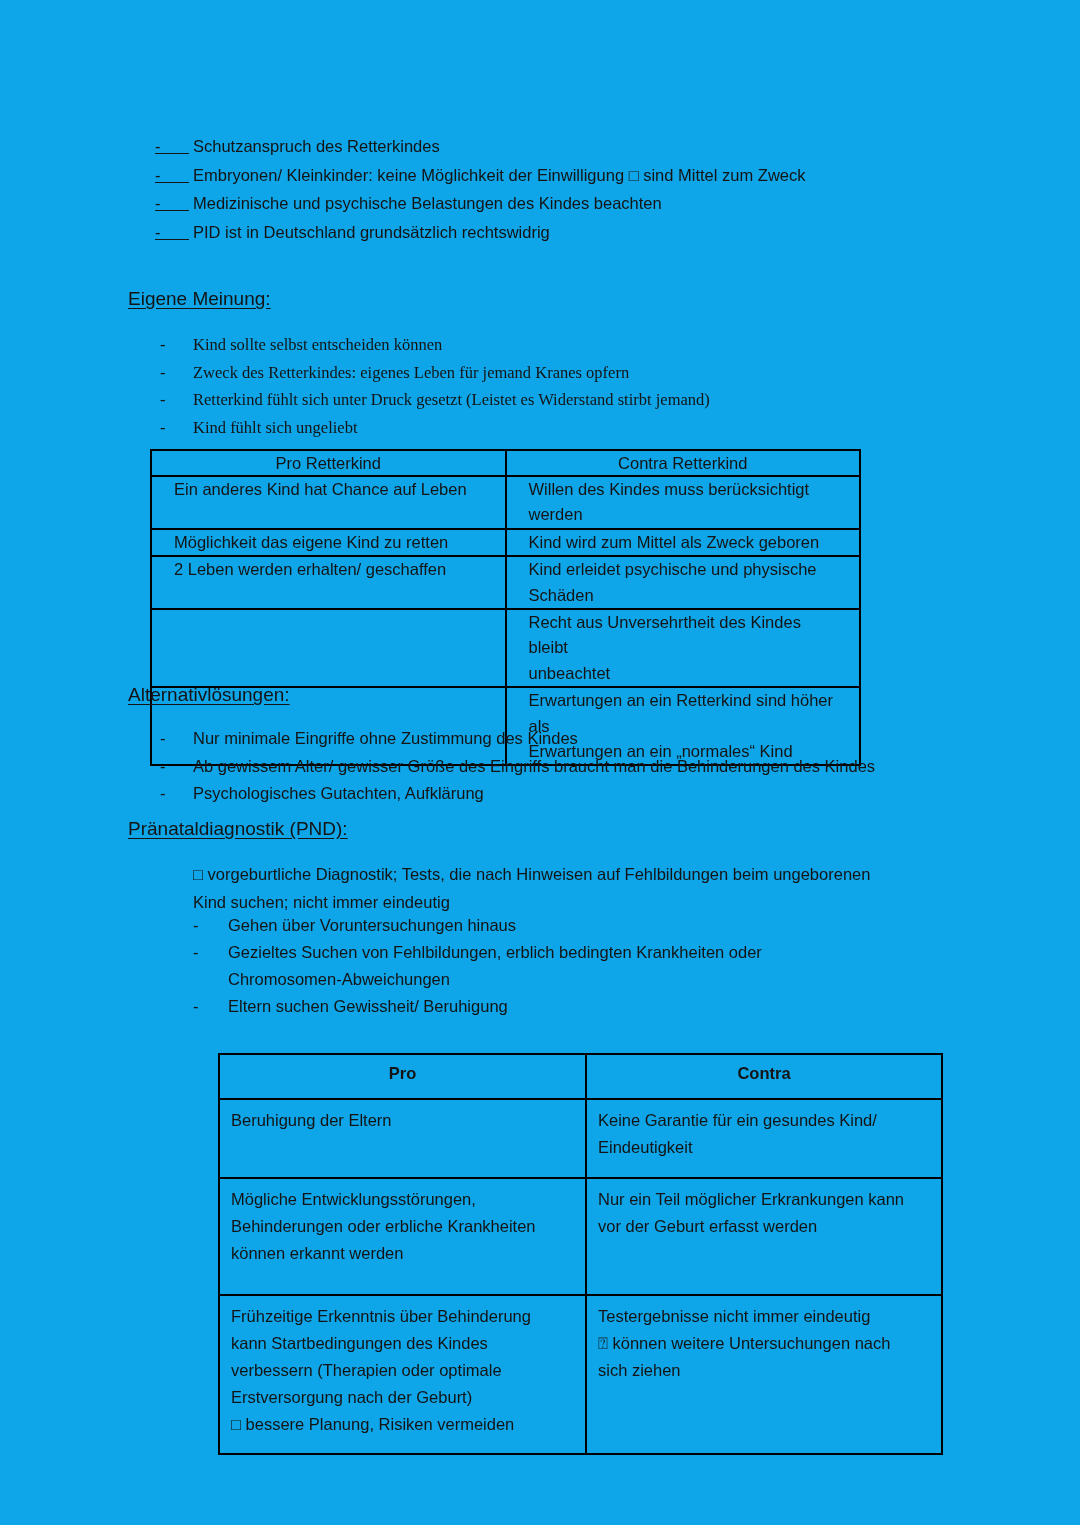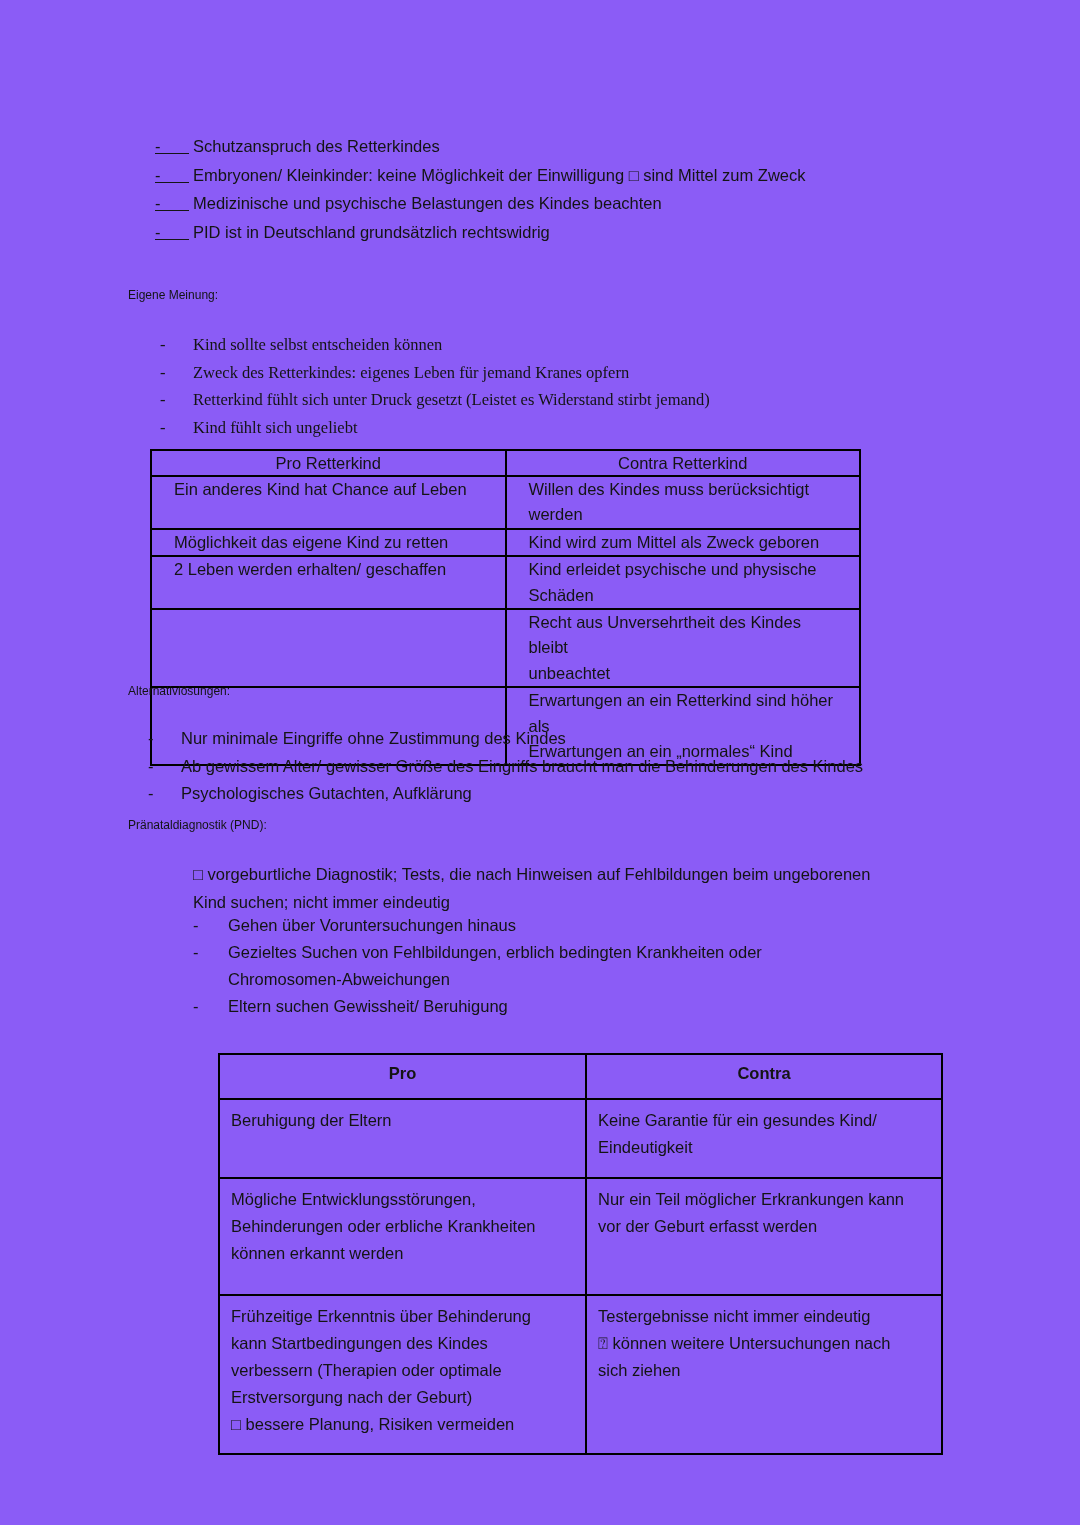--- a/index.html
+++ b/index.html
@@ -1,19 +1,19 @@
 <!DOCTYPE html>
 <html><head>
 <meta charset="utf-8">
 <style>
   html,body { margin:0; padding:0; background:#ffffff; }
   .page {
     position:relative;
     width:1080px; height:1525px;
-    background:#8b5cf6;
+    background:#0ea5e9;
     font-family:"Liberation Sans","DejaVu Sans",sans-serif;
     font-size:16.5px;
     color:#141414;
     overflow:hidden;
   }
   ul { list-style:none; margin:0; padding:0; }
   li { position:relative; }
 
   
   .list-top { position:absolute; left:155px; top:132px; width:830px; line-height:28.5px; }
@@ -22,29 +22,30 @@
     content:"-";
     position:absolute; left:0; top:0;
     width:34px; height:21px;
     border-bottom:1.7px solid #151515;
   }
 
   
   .list-plain li::before { content:"-"; position:absolute; left:0; top:0; }
   .list-opinion { position:absolute; left:160px; top:331px; width:800px; line-height:27.5px;font-family:Liberation Serif, serif; }
   .list-opinion li { padding-left:33px; }
-  .list-alt { position:absolute; left:148px; top:725px; width:820px; line-height:27.5px; }
+  .list-alt { position:absolute; left:160px; top:725px; width:820px; line-height:27.5px; }
   .list-alt li { padding-left:33px; }
   .list-pnd { position:absolute; left:193px; top:912px; width:780px; line-height:27px; }
   .list-pnd li { padding-left:35px; }
 
   .heading {
     position:absolute; left:128px;
+    text-decoration:underline;
     text-underline-offset:3px;
-    font-size:12px;
+    font-size:19px;
     white-space:nowrap;
   }
   #h-opinion { top:288px; }
   #h-alt { top:684px; }
   #h-pnd { top:818px; }
 
   .pnd-def { position:absolute; left:193px; top:860px; width:770px; line-height:28px; }
 
   table { border-collapse:collapse; table-layout:fixed; width:100%; }
 

